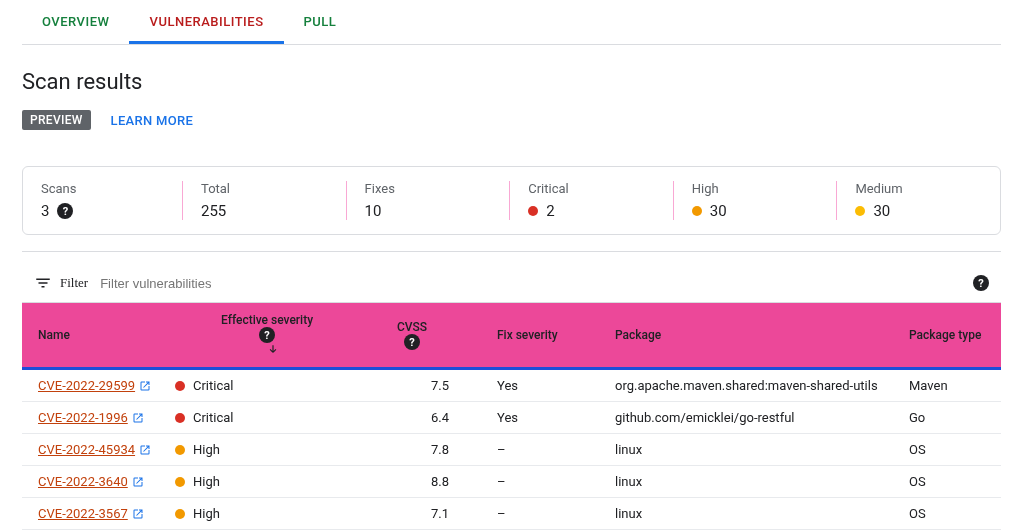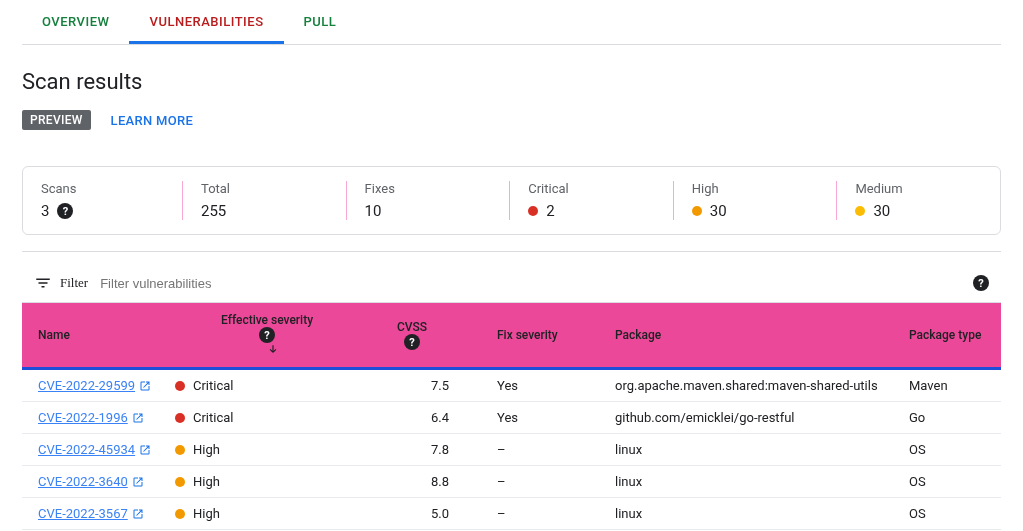--- a/index.html
+++ b/index.html
@@ -28,21 +28,21 @@
 .filter-row { display: flex; align-items: center; padding: 10px 12px; }
 .filter-icon { margin-right: 8px; }
 .filter-label { font-weight: 500; font-size: 13px; margin-right: 12px; font-family: Liberation Serif, serif; }
 .filter-input { border: none; outline: none; font-size: 13px; flex: 1; color: #5f6368; }
 .help-right { margin-left: auto; }
 .table { width: 100%; border-collapse: collapse; }
 .table th { text-align: left; font-size: 12px; font-weight: 500; color: #202124; padding: 10px 8px; background: #ec4899; border-top: 1px solid #dadce0; border-bottom: 3px solid #1d4ed8; }
 .table th.right { text-align: right; }
 .table td { padding: 8px 8px; font-size: 13px; border-bottom: 1px solid #e8eaed; vertical-align: middle; }
 .table td.right { text-align: right; }
-.cve-link { color: #3b82f6; text-decoration: underline; cursor: pointer; display: inline-flex; align-items: center; gap: 4px; }
+.cve-link { color: #c2410c; text-decoration: underline; cursor: pointer; display: inline-flex; align-items: center; gap: 4px; }
 .ext-icon { width: 12px; height: 12px; }
 .severity-cell { display: flex; align-items: center; gap: 8px; }
 .sort-icon { margin-left: 12px; }
 .col-name { width: 145px; padding-left: 16px !important; }
 .col-sev { width: 200px; }
 .col-cvss { width: 90px; }
 .col-fix { width: 150px; }
 .col-pkg { width: auto; }
 .col-type { width: 100px; }
 .th-inner { display: flex; align-items: center; gap: 0; flex-direction: column; }
@@ -207,21 +207,21 @@
         <tr>
           <td class="col-name"><a class="cve-link">CVE-2022-3567 <svg class="ext-icon" viewBox="0 0 24 24">
                 <path fill="#1a73e8" d="M14 3v2h3.59l-9.3 9.29 1.42 1.42L19 6.41V10h2V3h-7zM19 19H5V5h7V3H5a2 2 0 0 0-2 2v14a2 2 0 0 0 2 2h14a2 2 0 0 0 2-2v-7h-2v7z"></path>
               </svg></a></td>
           <td>
             <div class="severity-cell">
               <span class="dot dot-high"></span>
               <span>High</span>
             </div>
           </td>
-          <td class="right">5.0</td>
+          <td class="right">7.1</td>
           <td style="padding-left:40px">–</td>
           <td>linux</td>
           <td>OS</td>
         </tr>
         <tr>
           <td class="col-name"><a class="cve-link">CVE-2021-3864 <svg class="ext-icon" viewBox="0 0 24 24">
                 <path fill="#1a73e8" d="M14 3v2h3.59l-9.3 9.29 1.42 1.42L19 6.41V10h2V3h-7zM19 19H5V5h7V3H5a2 2 0 0 0-2 2v14a2 2 0 0 0 2 2h14a2 2 0 0 0 2-2v-7h-2v7z"></path>
               </svg></a></td>
           <td>
             <div class="severity-cell">

